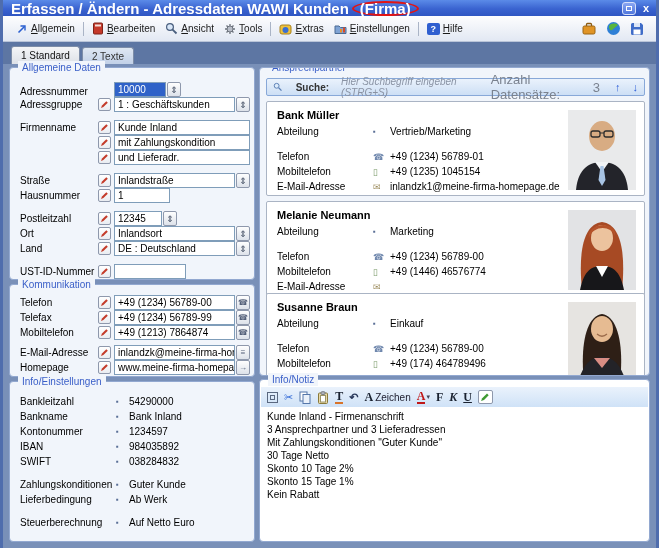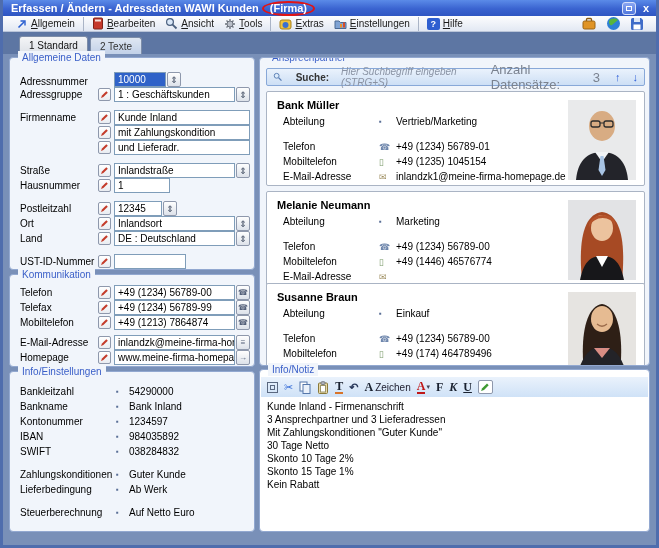--- a/index.html
+++ b/index.html
@@ -4,43 +4,43 @@
 <style>
   * { margin:0; padding:0; box-sizing:border-box; }
   html,body { width:659px; height:548px; overflow:hidden; background:#9aa8c4;
               font-family:"Liberation Sans", sans-serif; font-size:10px; color:#000; }
   .window { position:absolute; inset:0; border:3px solid #4f6dad; border-top:none;
             outline:1px solid #29457e; background:#7990b8; }
 
   
   .titlebar { height:16px; background:linear-gradient(#5b8be8,#3a63d0 55%,#2f56c2);
               display:flex; align-items:center; padding:0 4px 0 8px; color:#fff; }
-  .title-text { font-weight:bold; font-size:11px; white-space:nowrap; display:flex; align-items:center; }
+  .title-text { font-weight:bold; font-size:15px; white-space:nowrap; display:flex; align-items:center; }
   .circled { border:2px solid #e21414; border-radius:50%; padding:0 6px; margin-left:3px; line-height:11px; }
   .tb-spacer { flex:1; }
   .winbtn { width:14px; height:13px; background:linear-gradient(#8aa6f2,#5077dd);
             border:1px solid #d7e0fa; border-radius:3px; display:flex; align-items:center;
             justify-content:center; margin-right:7px; }
   .winbtn .inner { width:6px; height:5px; border:1px solid #fff; }
   .closex { font-weight:bold; font-size:11px; margin-right:3px; cursor:default; }
 
   
-  .menubar { height:16px; background:linear-gradient(#fdfdfe,#e2e8f3);
+  .menubar { height:26px; background:linear-gradient(#fdfdfe,#e2e8f3);
              border-bottom:1px solid #b9c4d8; display:flex; align-items:center; padding:0 8px; }
   .menu-item { display:flex; align-items:center; gap:3px; padding:2px 5px; cursor:default; }
   .mlabel { display:block; font-size:10px; color:#1a1a1a; }
   .mlabel::first-letter { text-decoration:underline; }
   .msep { width:1px; height:14px; background:#aab4c6; margin:0 3px; }
   .mb-spacer { flex:1; }
   .mb-right { display:flex; align-items:center; gap:9px; padding-right:4px; }
   .help-box { width:13px; height:12px; background:#2f5fd0; border-radius:2px; color:#fff;
               font-weight:bold; font-size:9px; display:flex; align-items:center; justify-content:center; }
 
   
-  .tabstrip { height:22px; background:#5d76a3; display:flex; align-items:flex-end; padding-left:16px; }
+  .tabstrip { height:22px; background:#5d76a3; display:flex; align-items:flex-end; padding-left:8px; }
   .tab { padding:0 9px; display:flex; align-items:center; font-size:10px;
          border:1px solid #7d8da8; border-bottom:none; border-radius:3px 3px 0 0; margin-right:2px; }
   .tab.active { height:18px; background:linear-gradient(#f4f5f7,#dde1e7); color:#111; }
   .tab.inactive { height:17px; background:linear-gradient(#dfe7f2,#c2d1e8); color:#333; }
 
   
   .content { position:relative; height:485px; background:#7990b8; }
   .groupbox { position:absolute; background:#f1f5fb; border:1px solid #92a8d0; border-radius:4px; }
   .legend { position:absolute; top:-7px; left:8px; background:#f1f5fb; color:#3a5fc8;
             padding:0 4px; font-size:10px; line-height:13px; white-space:nowrap; }
@@ -78,21 +78,21 @@
                padding:0 6px; background:linear-gradient(#eaf2fc,#cddff5);gap:8px; }
   .s-label { font-weight:bold; color:#333; margin:0 4px 0 5px; }
   .s-ph { font-style:italic; color:#8a93a4; }
   .s-spacer { flex:1; }
   .s-count { color:#7a828f; font-size:13px; margin-right:3px; }
   .s-arrow { color:#2e5ed8; font-weight:bold; font-size:11px; margin-left:4px; }
 
   .card { position:absolute; left:6px; width:379px; height:95px; background:#fff;
           border:1px solid #aab4c4; border-radius:2px; overflow:hidden; }
   .cname { margin:7px 0 3px 10px; font-size:11px; font-weight:bold; }
-  .crow { display:flex; align-items:center; height:15px; padding-left:16px; }
+  .crow { display:flex; align-items:center; height:15px; padding-left:10px; }
   .clabel { flex:0 0 96px; }
   .cicon { flex:0 0 17px; font-size:9px; color:#6f87ad; }
   .cicon.mob { color:#7a9a6a; } .cicon.mail { color:#9a8a5a; }
   .photo { position:absolute; top:8px; right:8px; width:68px; height:80px; }
 
   
   .ntoolbar { position:absolute; left:1px; right:1px; top:7px; height:20px;
               background:linear-gradient(#eaf2fc,#cfe2f7); display:flex; align-items:center;
               gap:6px; padding:0 6px; }
   .ticon { height:14px; display:flex; align-items:center; justify-content:center;

